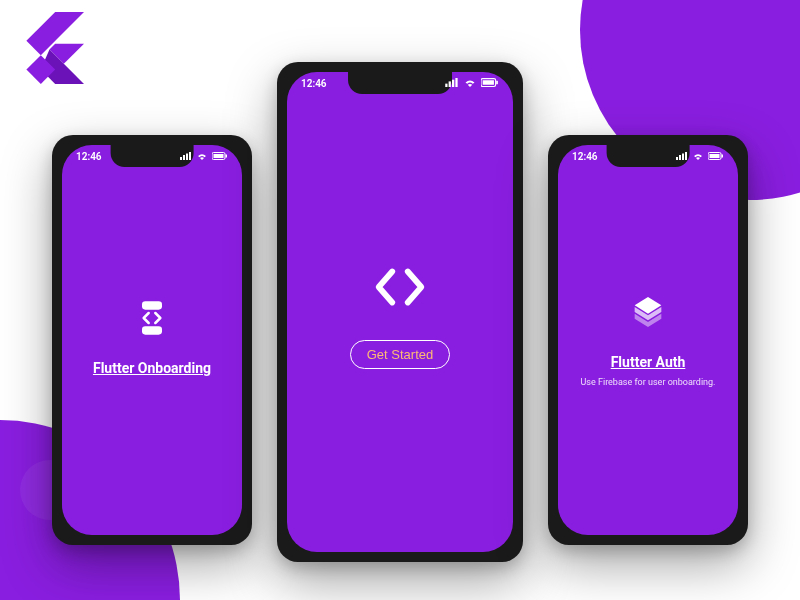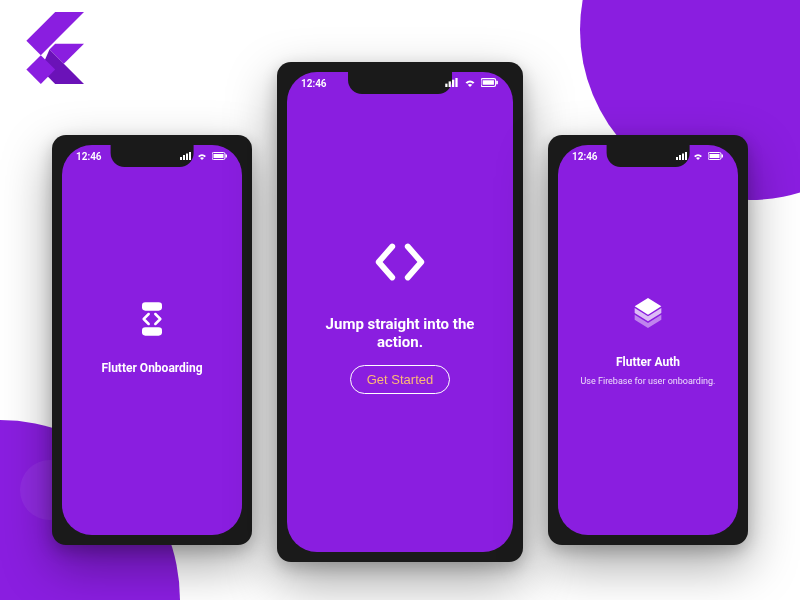--- a/index.html
+++ b/index.html
@@ -53,21 +53,21 @@
   .phones {
     position: absolute;
     top: 0;
     left: 0;
     width: 800px;
     height: 600px;
   }
 
   .phone {
     position: absolute;
-    border-radius: 14px;
+    border-radius: 21px;
     background: #1a1a1a;
     padding: 10px;
     box-shadow: 0 20px 50px rgba(0,0,0,0.35), 0 6px 16px rgba(0,0,0,0.2);
   }
   .phone.small {
     width: 200px;
     height: 410px;
   }
   .phone.large {
     width: 246px;
@@ -120,21 +120,21 @@
   .statusbar .right { display: flex; gap: 4px; align-items: center; }
 
   .feat-icon { margin-bottom: 18px; }
   .phone.small .feat-icon svg { width: 40px; height: 40px; }
   .phone.large .feat-icon svg { width: 62px; height: 62px; }
 
   .title {
     font-weight: 700;
     color: #fff;
   }
-  .phone.small .title { font-size: 12px; margin-bottom: 6px; }
+  .phone.small .title { font-size: 14px; margin-bottom: 6px; text-decoration: underline; }
   .phone.large .title { font-size: 15px; margin-bottom: 14px; }
 
   .subtitle {
     font-size: 9px;
     line-height: 1.4;
     color: rgba(255,255,255,0.85);
   }
 
   .cta {
     border: 1.5px solid #fff;
@@ -236,21 +236,20 @@
           </span>
         </span>
       </div>
 
       <div class="feat-icon">
         <svg viewBox="0 0 64 64">
           <path d="M24 16 L10 32 L24 48" stroke="#fff" stroke-width="6" fill="none" stroke-linecap="round" stroke-linejoin="round"></path>
           <path d="M40 16 L54 32 L40 48" stroke="#fff" stroke-width="6" fill="none" stroke-linecap="round" stroke-linejoin="round"></path>
         </svg>
       </div>
-      <div class="title">Jump straight into the action.</div>
       <button class="cta">Get Started</button>
     </div>
   </div>
 
   <div class="phone small phone-right">
     <div class="screen">
       <div class="notch"></div>
       <div class="statusbar">
         <span>12:46</span>
         <span class="right">

